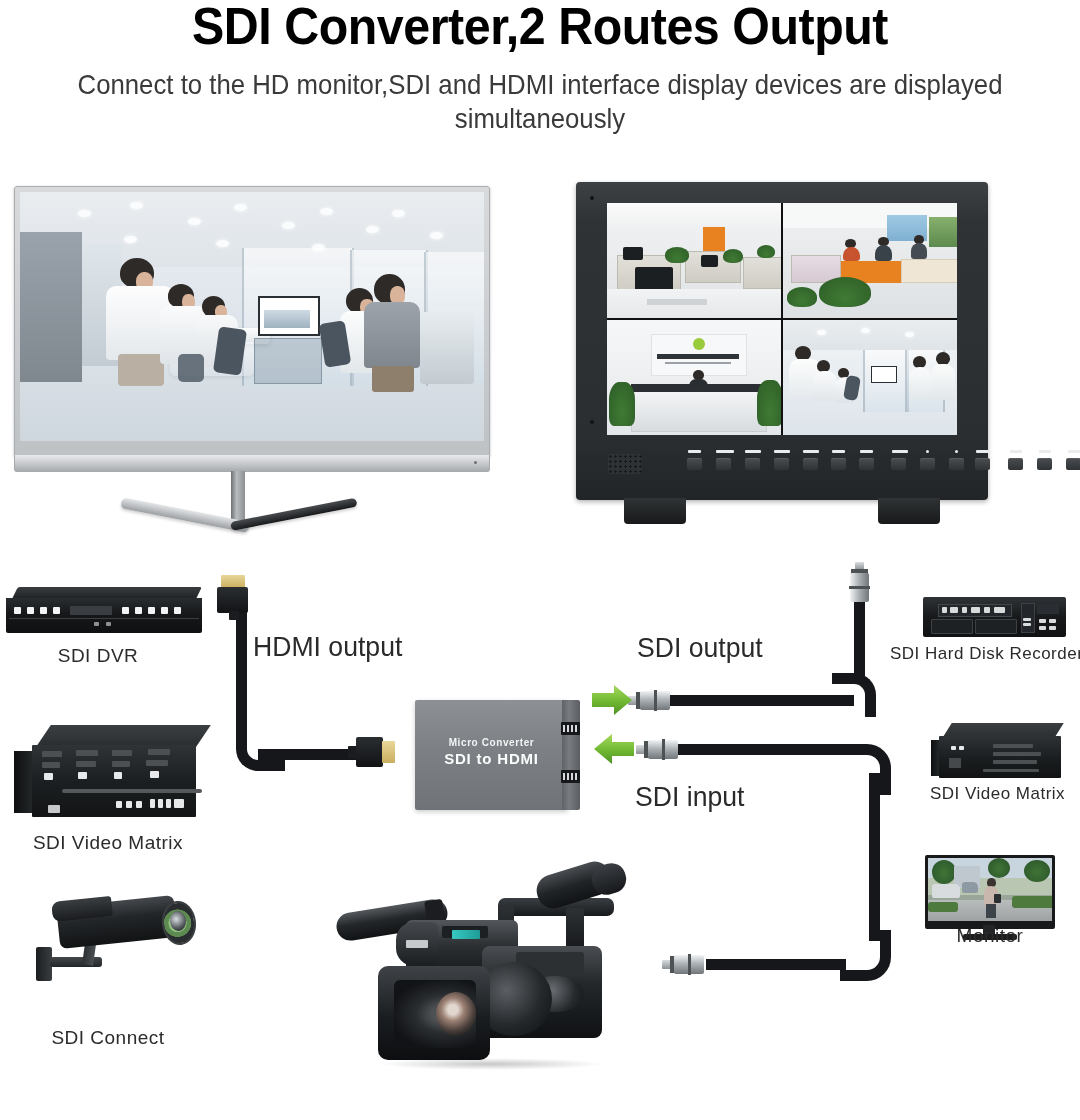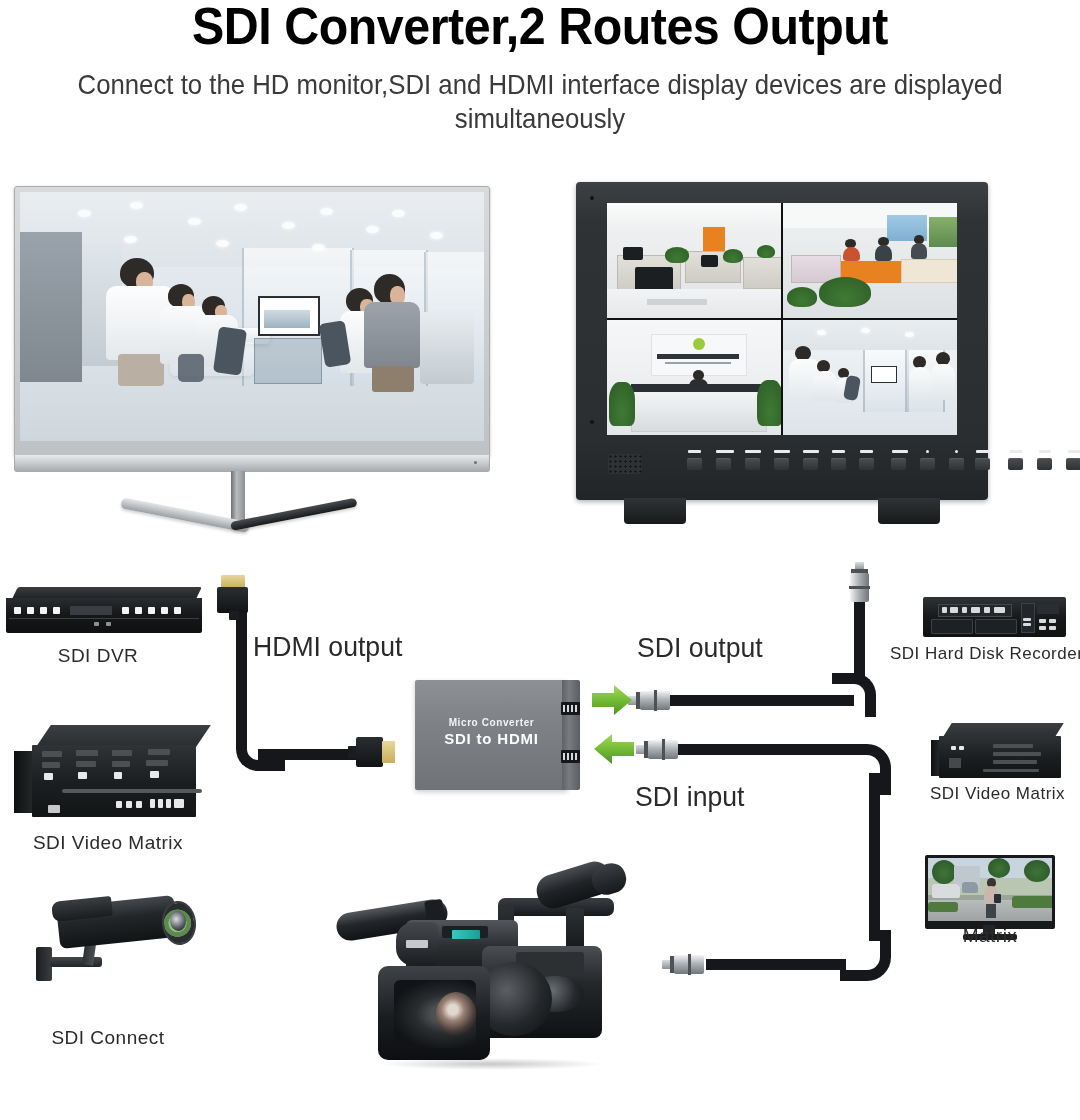--- a/index.html
+++ b/index.html
@@ -207,21 +207,21 @@
   .hp-neck{position:absolute;background:#1a1c1f;border-radius:1px;}
 
   
   .bnc{position:absolute;}
   .bnc-barrel{position:absolute;background:linear-gradient(180deg,#f2f4f5,#aeb3b7 45%,#70767a);border-radius:2px;}
   .bnc-barrel-v{position:absolute;background:linear-gradient(90deg,#f2f4f5,#aeb3b7 45%,#70767a);border-radius:2px;}
   .bnc-tip{position:absolute;background:linear-gradient(180deg,#d9dde0,#8b9094);border-radius:1px;}
   .bnc-ring{position:absolute;background:#4d5255;}
 
   
-  #converter{left:415px;top:680px;width:165px;height:98px;}
+  #converter{left:415px;top:700px;width:165px;height:98px;}
   #cv-body{left:0;top:0;width:153px;height:110px;
      background:linear-gradient(180deg,#8d9195 0%,#7e8286 40%,#6f7377 100%);
      border-radius:2px;box-shadow:0 2px 5px rgba(0,0,0,.2);}
   #cv-edge{left:147px;top:0;width:18px;height:110px;
      background:linear-gradient(90deg,#5f6367,#787c80 40%,#5a5e62);border-radius:0 2px 2px 0;}
   #cv-text{left:0;top:37px;width:153px;text-align:center;}
   #cv-t1{font-family:"Liberation Sans",sans-serif;font-weight:bold;font-size:10px;color:#f2f4f5;letter-spacing:.6px;}
   #cv-t2{font-family:"Liberation Sans",sans-serif;font-weight:bold;font-size:15px;color:#fbfcfc;letter-spacing:.8px;margin-top:2px;}
   .cv-jack{position:absolute;width:19px;height:13px;background:#15171a;border-radius:1px;}
   .cv-jack:before{content:"";position:absolute;left:2px;top:3px;width:15px;height:7px;
@@ -564,21 +564,21 @@
           <div class="p-body" style="left:2px;top:8px;width:14px;height:20px;background:#c9b6ad"></div>
           <div class="abs" style="left:4px;top:26px;width:10px;height:14px;background:#3c4349"></div>
           <div class="abs" style="left:12px;top:16px;width:7px;height:9px;background:#2b2f33;border-radius:1px"></div>
         </div>
       </div>
     </div>
   </div>
   <div id="sm-neck" class="abs"></div>
   <div id="sm-base" class="abs"></div>
 </div>
-<div class="devlabel abs" style="left:925px;top:925px;width:130px">Matrix</div>
+<div class="devlabel abs" style="left:925px;top:925px;width:130px">Monitor</div>
 
 <div class="abs">
 
   <div class="cable" style="left:236px;top:612px;width:11px;height:130px"></div>
 
   <div class="cable-r" style="left:236px;top:722px;width:38px;height:38px;border-top:none;border-right:none;border-radius:0 0 0 22px;"></div>
 
   <div class="cable" style="left:258px;top:749px;width:98px;height:11px"></div>
 </div>
 

